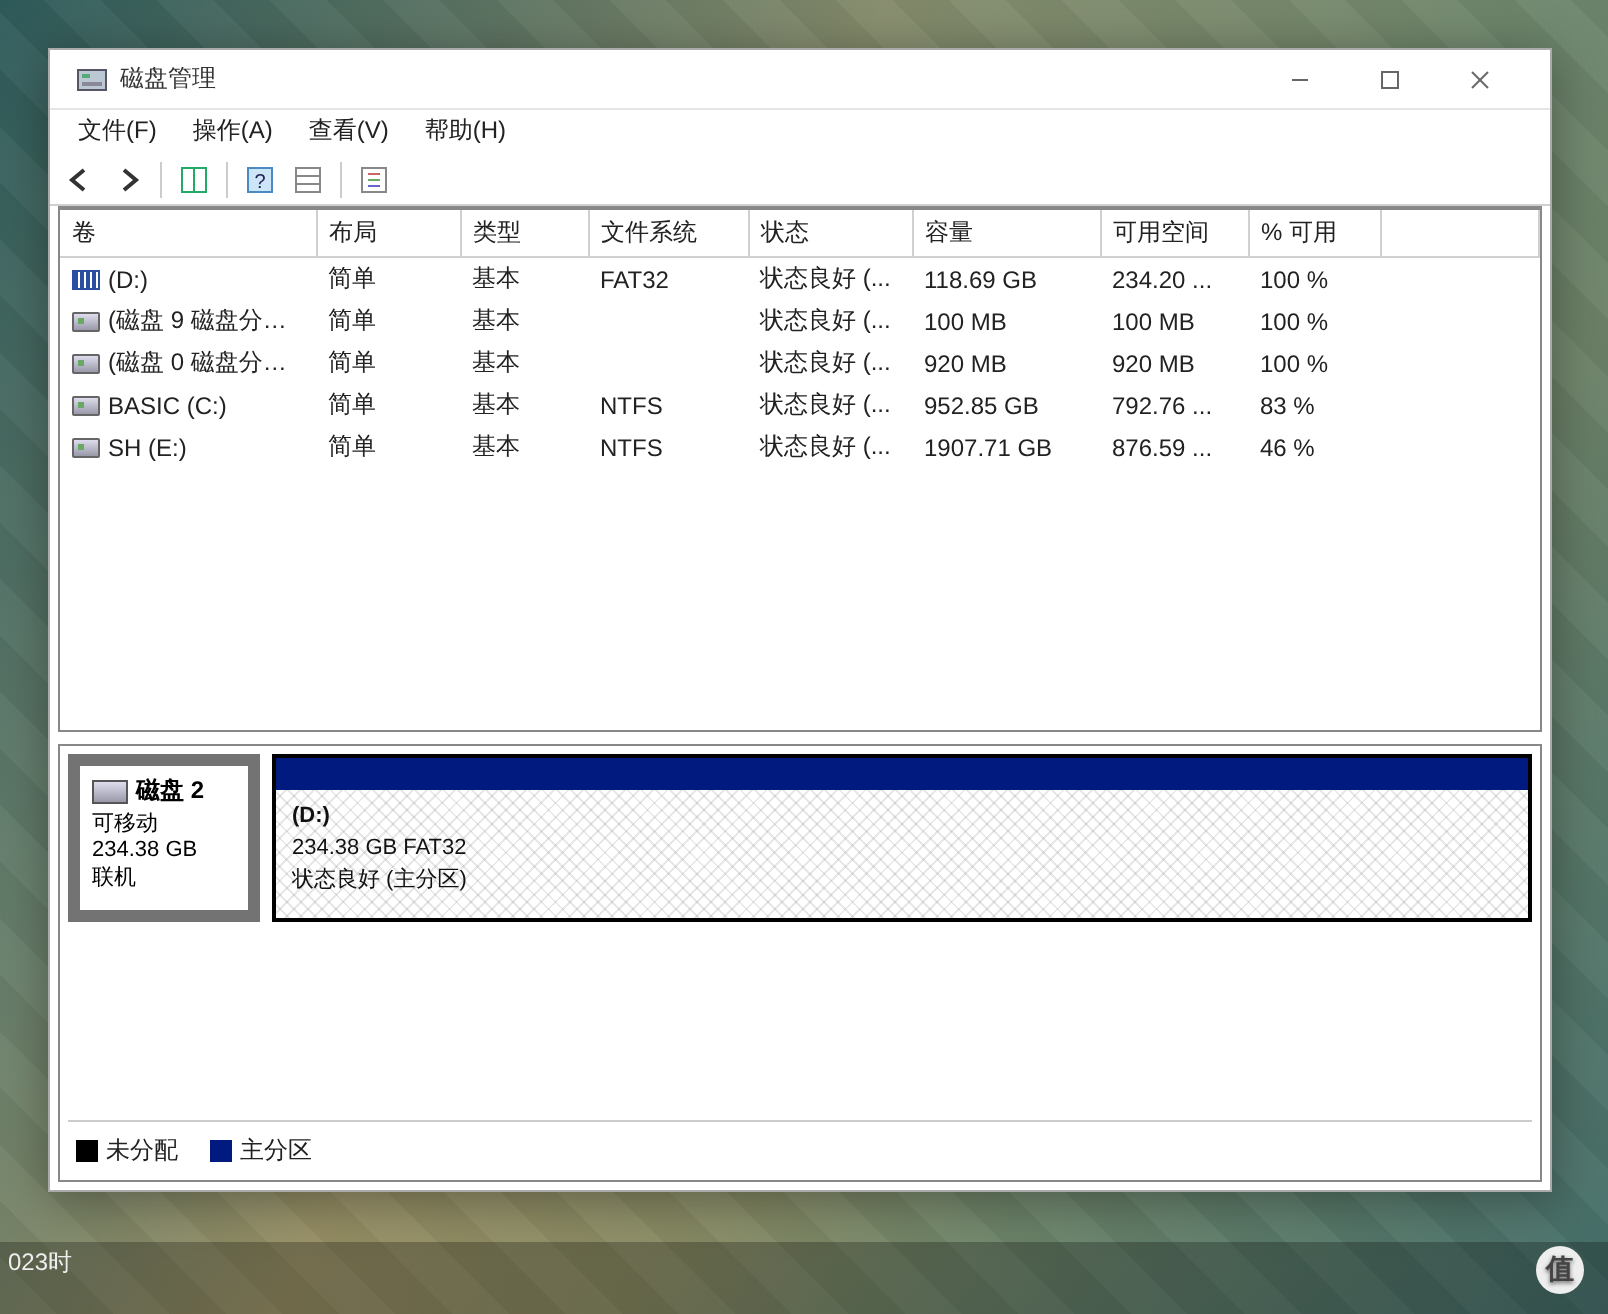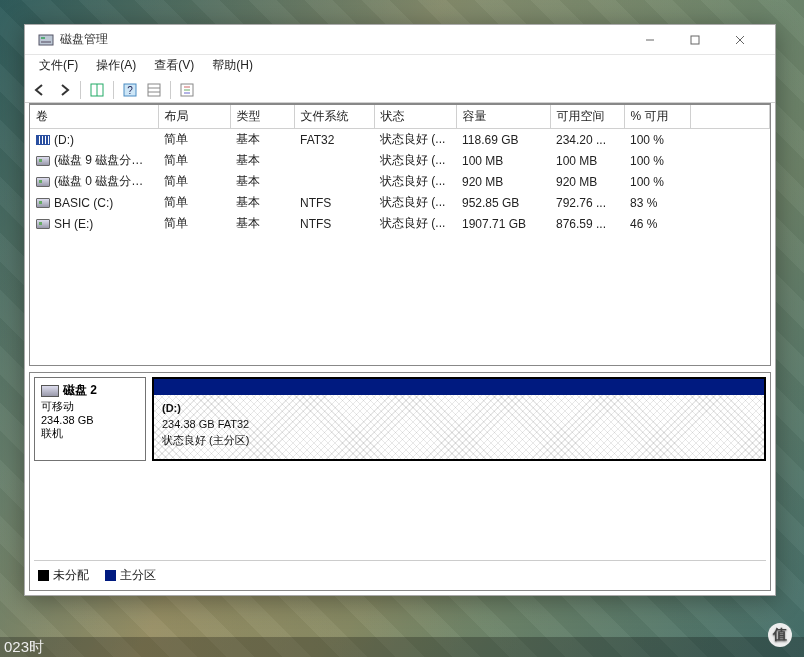--- a/index.html
+++ b/index.html
@@ -2,21 +2,21 @@
 <html><head>
 <meta charset="utf-8">
 <style>
   * { box-sizing: border-box; margin: 0; padding: 0; font-family: "Microsoft YaHei", "Segoe UI", Tahoma, sans-serif; }
   body { width: 804px; height: 657px; background: linear-gradient(135deg,#3a5f5f,#7a9a8a,#b0a070,#708a7a); position: relative; overflow: hidden; }
   .desktop-bg { position:absolute; inset:0; background:
     linear-gradient(115deg, rgba(40,90,90,.6), rgba(150,130,80,.5) 40%, rgba(80,120,100,.6) 70%, rgba(50,100,100,.7));
   }
   .desktop-bg::before { content:""; position:absolute; inset:0; background:
     repeating-linear-gradient(45deg, rgba(255,255,255,.03) 0 20px, rgba(0,0,0,.03) 20px 40px); }
-  .taskbar-snippet { position:absolute; left:0; bottom:0; width:100%; height:20px; background:rgba(0,0,0,.25); font-size:15px; color:#eee; padding-left:4px; line-height:20px; }
+  .taskbar-snippet { position:absolute; left:0; bottom:0; width:100%; height:36px; background:rgba(0,0,0,.25); font-size:12px; color:#eee; padding-left:4px; line-height:20px; }
   .watermark { position:absolute; right:12px; bottom:10px; display:flex; align-items:center; gap:6px; color:#fff; font-size:18px; font-weight:600; text-shadow:0 1px 2px rgba(0,0,0,.6);}
   .watermark .circ { width:24px; height:24px; border-radius:50%; background:#eee; color:#444; display:flex; align-items:center; justify-content:center; font-size:14px; font-weight:700;}
   .window { position:absolute; left:24px; top:24px; width:752px; height:572px; background:#fff; border:1px solid #aaa; box-shadow:0 4px 24px rgba(0,0,0,.35); display:flex; flex-direction:column; }
   .titlebar { height:30px; display:flex; align-items:center; padding:0 13px; border-bottom:1px solid #e5e5e5; font-size:12px; color:#333; }
   .titlebar .app-icon { width:16px; height:16px; margin-right:6px; display:inline-flex; }
   .titlebar .spacer { flex:1; }
   .title-btn { width:45px; height:30px; display:flex; align-items:center; justify-content:center; color:#666; }
   .title-btn svg { width:10px; height:10px; }
   .menubar { height:22px; display:flex; align-items:flex-start; padding:0 6px; font-size:12px; color:#222; gap:2px; }
   .menubar span { padding:2px 8px; }
@@ -28,21 +28,21 @@
   table.vol { width:100%; border-collapse:collapse; font-size:12px; table-layout:fixed; }
   table.vol th { text-align:left; font-weight:400; background:#fff; border-right:1px solid #d0d0d0; border-bottom:1px solid #d0d0d0; padding:3px 6px; color:#222; position:sticky; top:0; }
   table.vol td { padding:2px 6px; white-space:nowrap; overflow:hidden; text-overflow:ellipsis; color:#222; }
   .vol-icon { display:inline-block; width:14px; height:10px; margin-right:4px; vertical-align:middle; }
   .vol-icon.drive { background:linear-gradient(#dde,#99a); border:1px solid #666; border-radius:1px; position:relative;}
   .vol-icon.drive::after{content:"";position:absolute;left:2px;top:2px;width:3px;height:3px;background:#6a6;}
   .vol-icon.stripe { background:repeating-linear-gradient(90deg,#2a4fa0 0 2px,#fff 2px 3px); border:1px solid #2a4fa0;}
   .splitter { height:6px; cursor:row-resize; }
   .graph-pane { flex:1; border:1px solid #888; background:#fff; padding:4px; overflow:auto; display:flex; flex-direction:column; }
   .disk-row { display:flex; gap:6px; margin-bottom:6px; }
-  .disk-label { width:112px; border:1px solid #737373; padding:4px 6px; font-size:11px; background:#fff; }
+  .disk-label { width:96px; border:6px solid #737373; padding:4px 6px; font-size:11px; background:#fff; }
   .disk-label .dicon { display:inline-block; width:18px; height:12px; background:linear-gradient(#dde,#99a); border:1px solid #555; margin-right:4px; vertical-align:middle;}
   .disk-label b { font-size:12px; }
   .disk-parts { flex:1; display:flex; border:1px solid #000; }
   .part { flex:1; border:1px solid #000; margin:0; position:relative; }
   .part .cap { height:16px; background:#001a80; }
   .part .body { padding:6px 8px; font-size:11px; line-height:1.45; color:#111;
     background: repeating-linear-gradient(45deg,#fff 0 4px,#e8e8e8 4px 5px),
                 repeating-linear-gradient(-45deg,#fff 0 4px,#e8e8e8 4px 5px);
     background-blend-mode:multiply; min-height:64px;}
   .legend { margin-top:auto; border-top:1px solid #ccc; padding:6px 4px 2px 4px; font-size:12px; color:#222; display:flex; gap:16px; align-items:center;}

